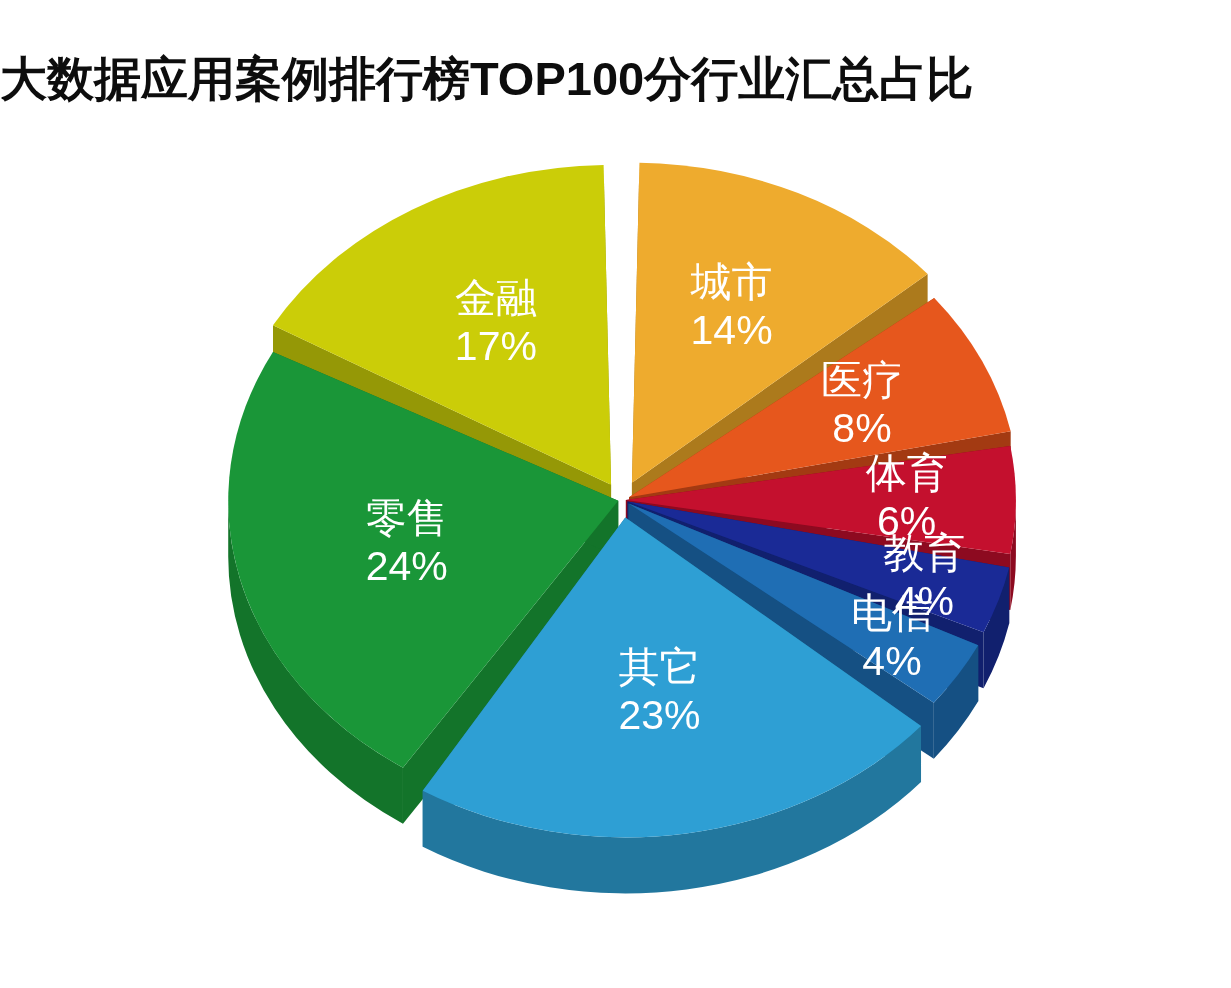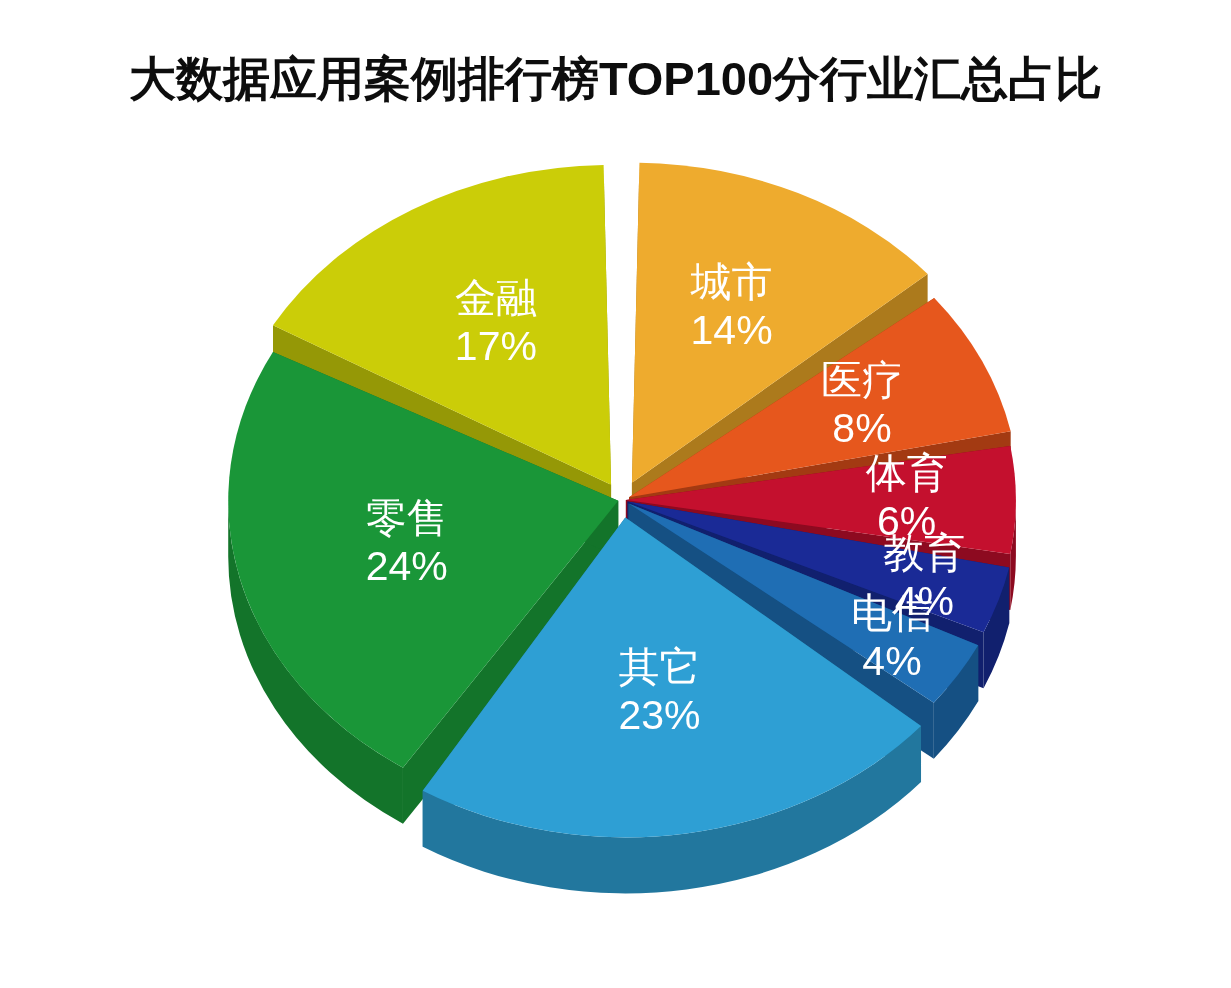--- a/index.html
+++ b/index.html
@@ -13,21 +13,20 @@
     height: 988px;
     background: #ffffff;
     overflow: hidden;
     font-family: "Liberation Sans", sans-serif;
   }
   #chart-title {
     position: absolute;
     left: 0;
     top: 48px;
     width: 1231px;
-    text-align: center;
     font-family: "Liberation Sans", sans-serif;
     font-weight: bold;
     font-size: 47px;
     letter-spacing: 0px;
     color: #0d0d0d;
     white-space: nowrap;
   }
   #pie-svg {
     position: absolute;
     left: 0;

